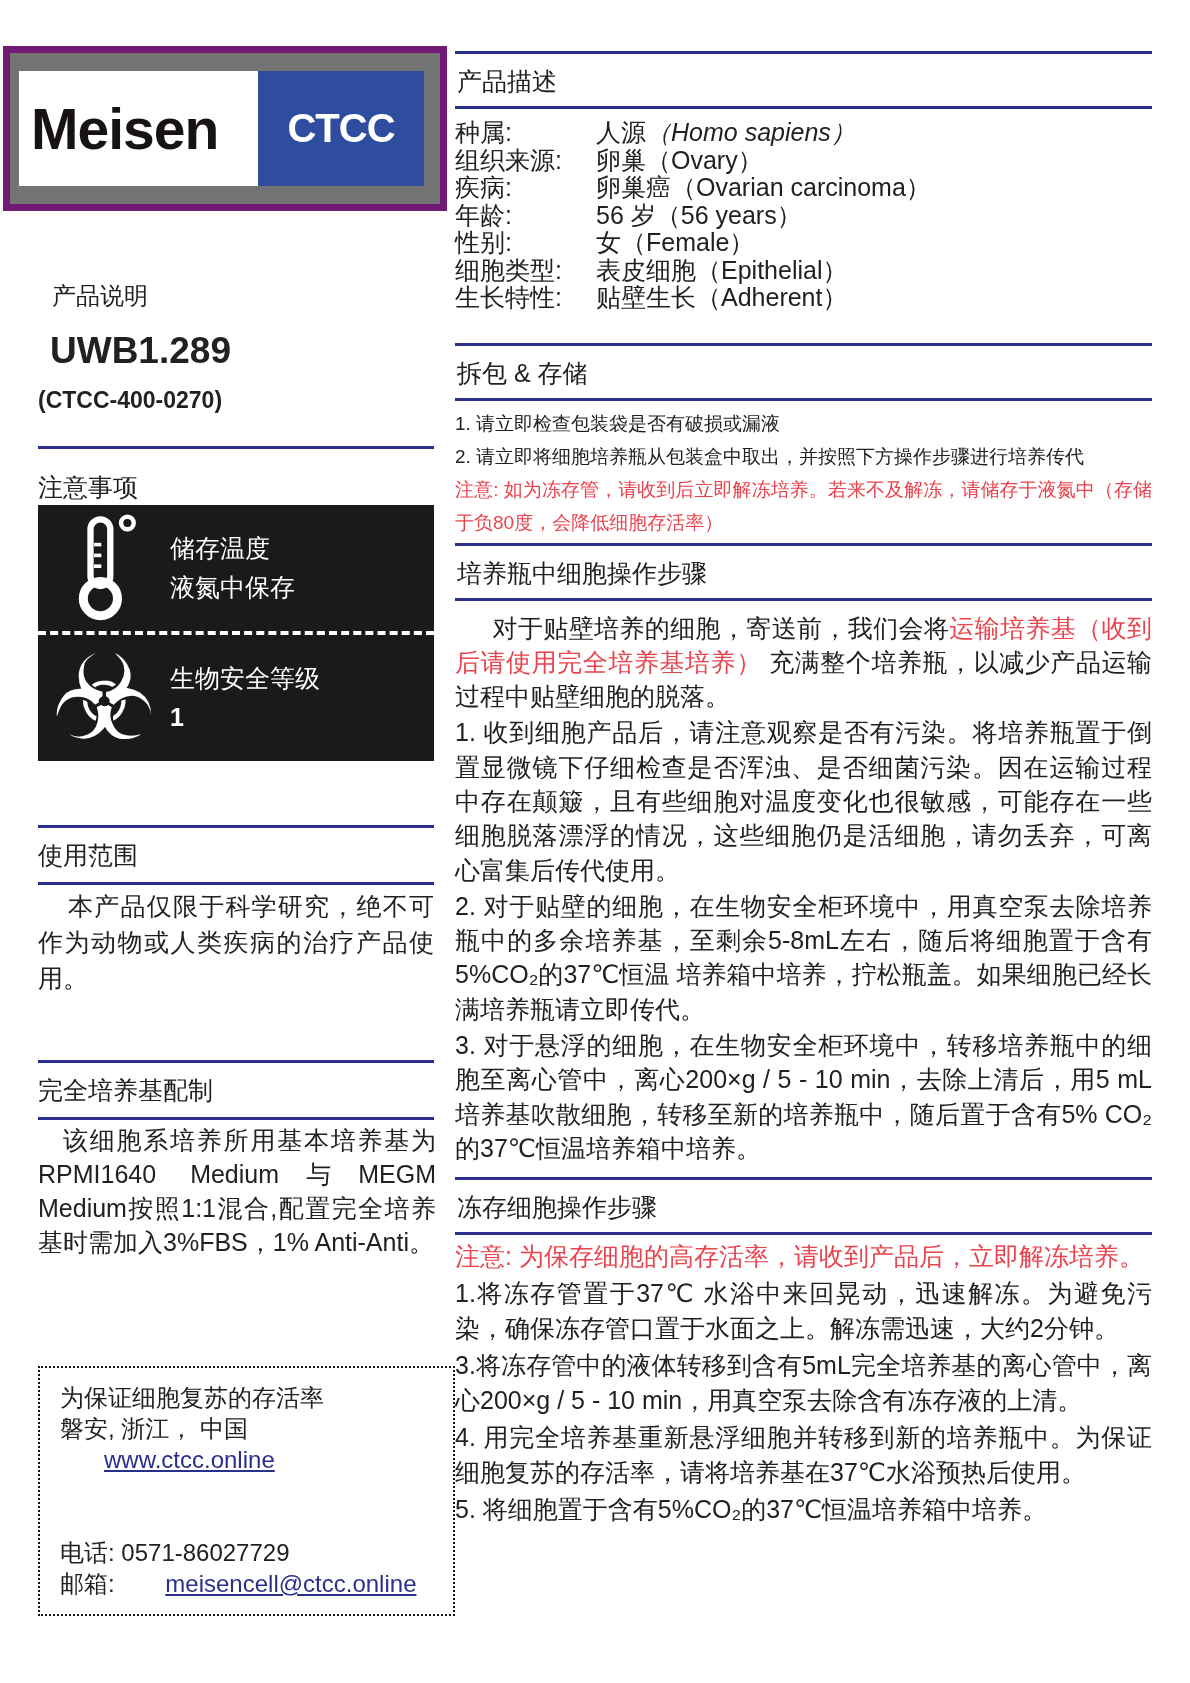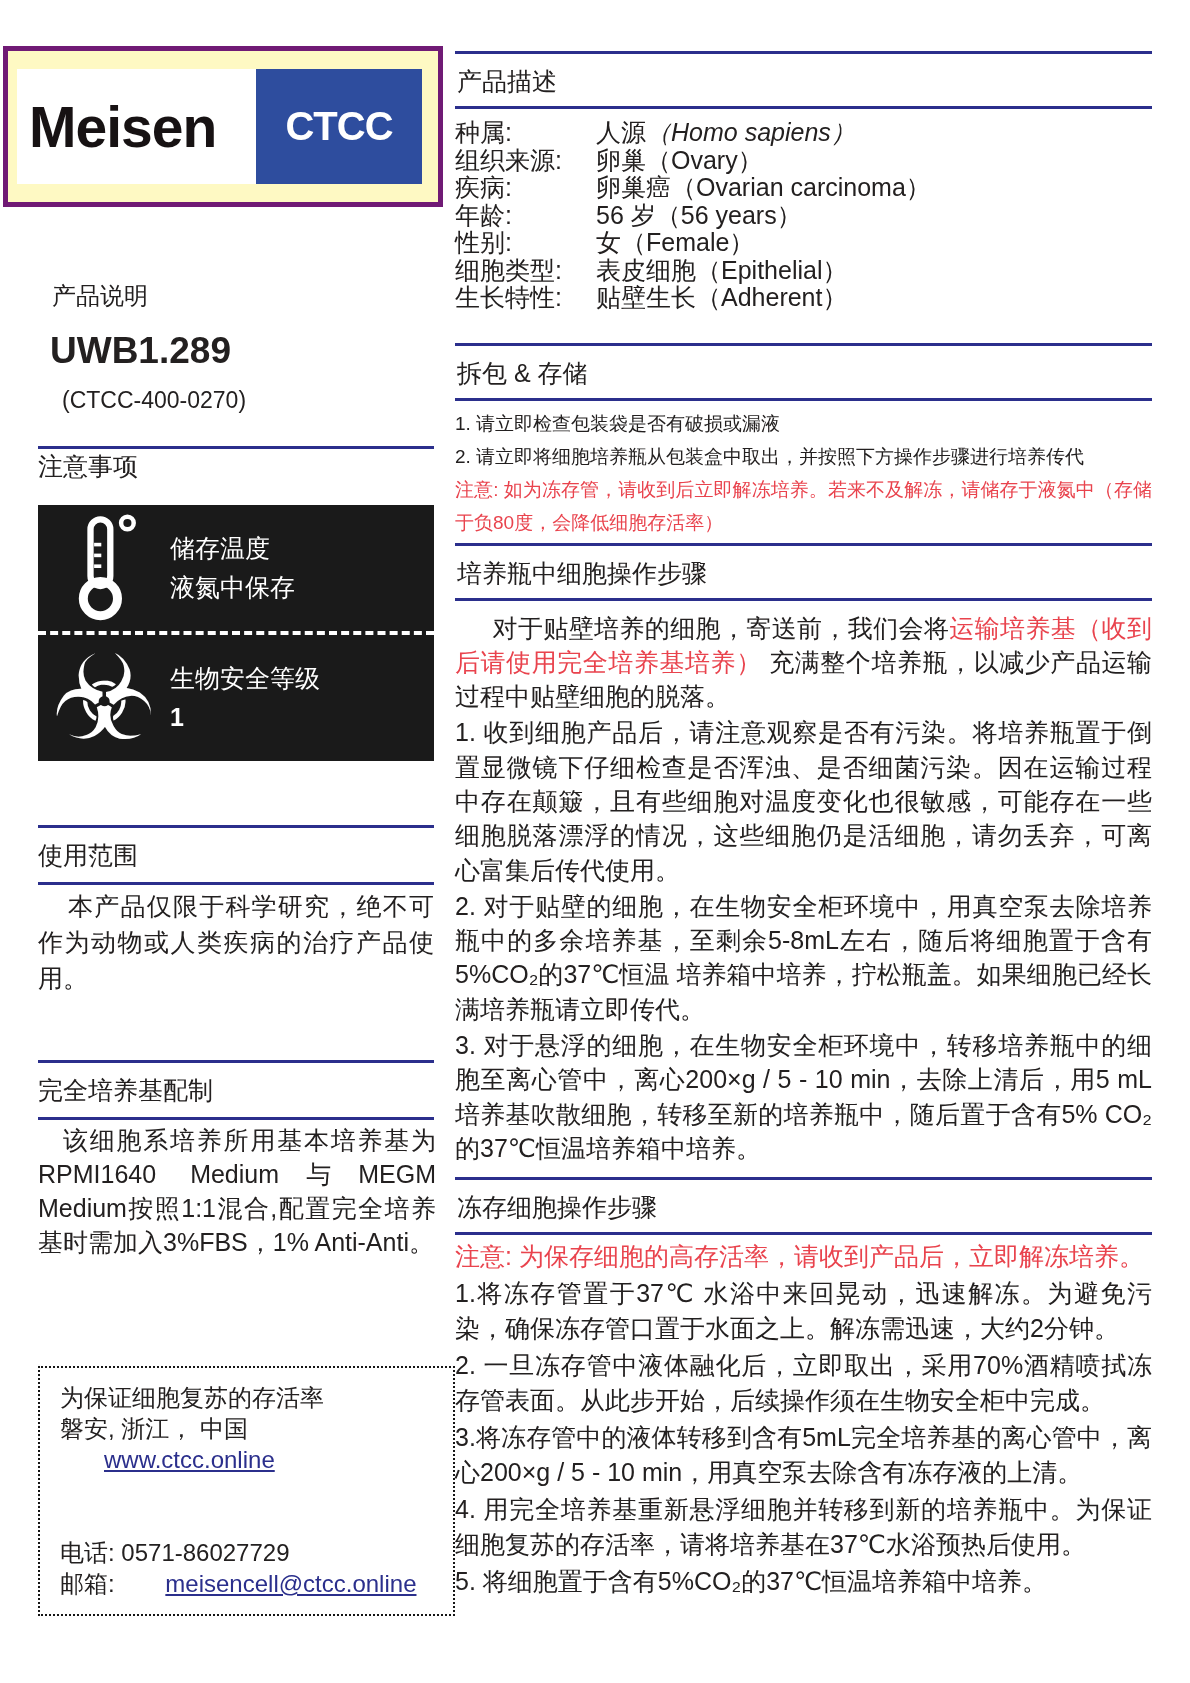--- a/index.html
+++ b/index.html
@@ -5,37 +5,37 @@
   html,body{margin:0;padding:0;background:#ffffff;}
   body{
     width:1190px;height:1683px;position:relative;overflow:hidden;
     font-family:"Liberation Sans","DejaVu Sans",sans-serif;
     color:#232020;-webkit-font-smoothing:antialiased;
   }
 
   
   .logo{
     position:absolute;top:46px;left:3px;width:405px;height:151px;
-    border:5px solid #701a75;background:#fef9c3;
+    border:7px solid #701a75;background:#737373;
     display:flex;align-items:center;padding:0 16px 0 9px;
   }
   .logo-row{flex:1;height:115px;display:flex;}
   .logo-meisen{
     background:#ffffff;flex:1;display:flex;align-items:center;
     padding-left:12px;font-size:57px;font-weight:600;color:#171213;letter-spacing:-1px;
   }
   .logo-ctcc{
     background:#2e4d9e;width:166px;display:flex;align-items:center;justify-content:center;
     font-size:40px;font-weight:600;color:#ffffff;letter-spacing:-1px;
   }
 
   
   .doc-label{position:absolute;top:280px;left:52px;font-size:24px;}
   .product-name{position:absolute;top:330px;left:50px;font-size:37px;font-weight:700;margin:0;}
-  .catalog{position:absolute;top:387px;left:62px;font-size:23px;font-weight:400;}
+  .catalog{position:absolute;top:387px;left:38px;font-size:23px;font-weight:700;}
 
   .rule{border-top:3px solid #2b2f8c;}
   h2.sec-title{margin:0;font-size:25px;font-weight:400;color:#232020;}
 
   .hd-notices{position:absolute;top:446px;left:38px;width:396px;}
   .hd-notices h2{padding-top:11px;}
 
   .notice-box{
     position:absolute;top:505px;left:38px;width:396px;height:256px;
     background:#1a1a1a;color:#ffffff;display:flex;flex-direction:column;
@@ -97,21 +97,21 @@
       <span class="logo-ctcc">CTCC</span>
     </div>
   </div>
 
   <div class="doc-label">产品说明</div>
   <h1 class="product-name">UWB1.289</h1>
   <div class="catalog">(CTCC-400-0270)</div>
 
   <div class="hd-notices">
     <div class="rule"></div>
-    <h2 class="sec-title" style="padding-top:1px;">注意事项</h2>
+    <h2 class="sec-title" style="padding-top:22px;">注意事项</h2>
   </div>
 
   <div class="notice-box">
     <div class="notice-half">
       <span class="notice-icon">
         <svg width="72" height="112" viewBox="0 0 80 120" aria-hidden="true">
           <circle cx="36" cy="94" r="19" fill="none" stroke="#ffffff" stroke-width="10"></circle>
           <rect x="25" y="6" width="22" height="74" rx="11" fill="none" stroke="#ffffff" stroke-width="7"></rect>
           <line x1="29" y1="34" x2="37" y2="34" stroke="#ffffff" stroke-width="4"></line>
           <line x1="29" y1="46" x2="37" y2="46" stroke="#ffffff" stroke-width="4"></line>
@@ -218,19 +218,18 @@
     <p class="para flask-item">1. 收到细胞产品后，请注意观察是否有污染。将培养瓶置于倒置显微镜下仔细检查是否浑浊、是否细菌污染。因在运输过程中存在颠簸，且有些细胞对温度变化也很敏感，可能存在一些细胞脱落漂浮的情况，这些细胞仍是活细胞，请勿丢弃，可离心富集后传代使用。</p>
     <p class="para flask-item">2. 对于贴壁的细胞，在生物安全柜环境中，用真空泵去除培养瓶中的多余培养基，至剩余5-8mL左右，随后将细胞置于含有5%CO₂的37℃恒温 培养箱中培养，拧松瓶盖。如果细胞已经长满培养瓶请立即传代。</p>
     <p class="para flask-item">3. 对于悬浮的细胞，在生物安全柜环境中，转移培养瓶中的细胞至离心管中，离心200×g / 5 - 10 min，去除上清后，用5 mL培养基吹散细胞，转移至新的培养瓶中，随后置于含有5% CO₂的37℃恒温培养箱中培养。</p>
 
     <div class="hd hd-frozen">
       <h2 class="sec-title">冻存细胞操作步骤</h2>
     </div>
 
     <p class="para red frozen-note">注意: 为保存细胞的高存活率，请收到产品后，立即解冻培养。</p>
     <p class="para frozen-item">1.将冻存管置于37℃ 水浴中来回晃动，迅速解冻。为避免污染，确保冻存管口置于水面之上。解冻需迅速，大约2分钟。</p>
-    <p class="para frozen-item">2. 一旦冻存管中液体融化后，立即取出，采用70%酒精喷拭冻存管表面。从此步开始，后续操作须在生物安全柜中完成。</p>
     <p class="para frozen-item">3.将冻存管中的液体转移到含有5mL完全培养基的离心管中，离心200×g / 5 - 10 min，用真空泵去除含有冻存液的上清。</p>
     <p class="para frozen-item">4. 用完全培养基重新悬浮细胞并转移到新的培养瓶中。为保证细胞复苏的存活率，请将培养基在37℃水浴预热后使用。</p>
     <p class="para frozen-item">5. 将细胞置于含有5%CO₂的37℃恒温培养箱中培养。</p>
 
   </main>
 </div>
 
 </body></html>

